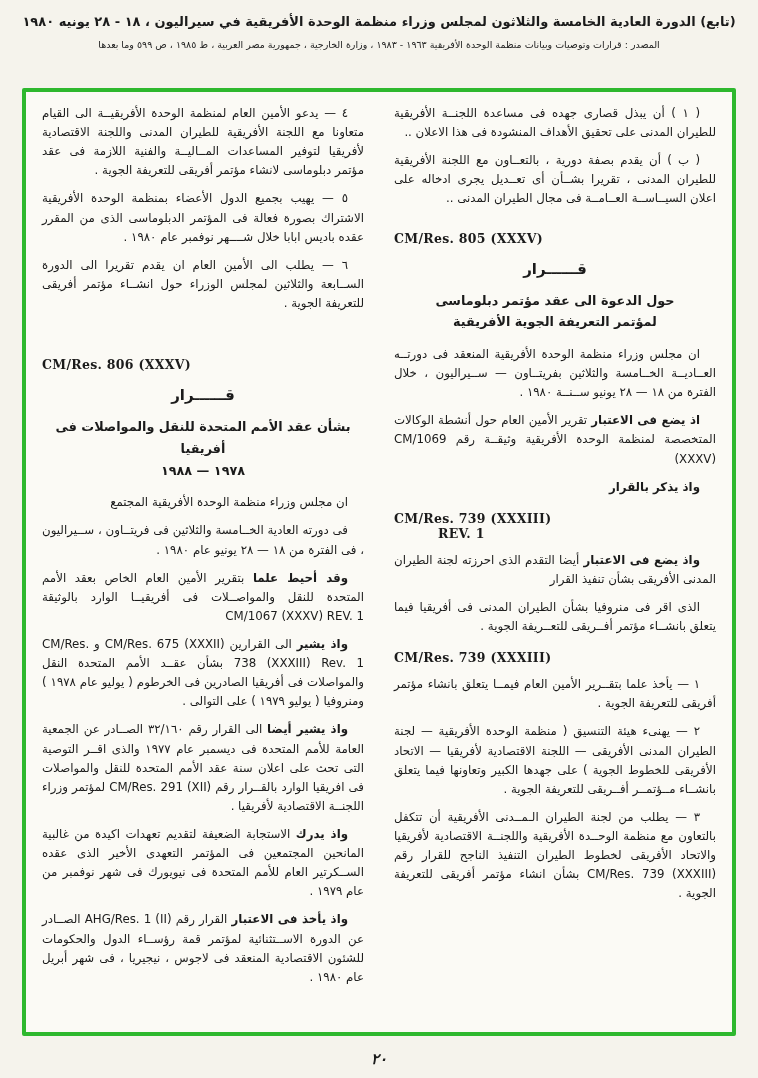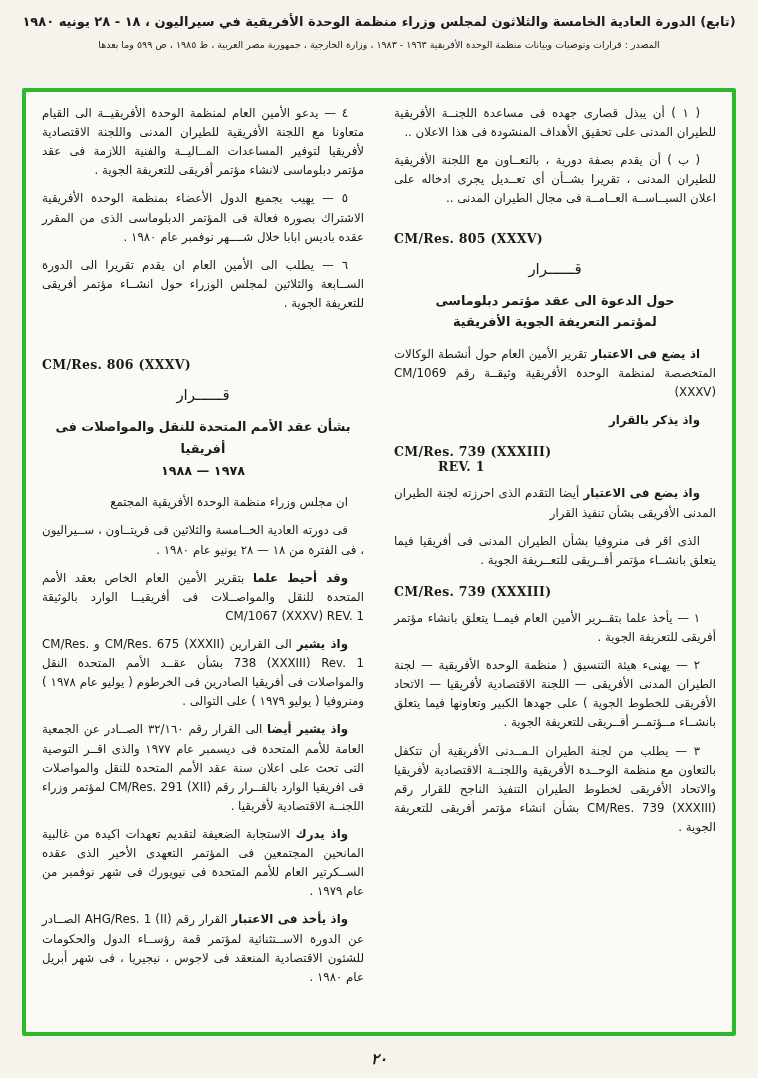--- a/index.html
+++ b/index.html
@@ -62,21 +62,21 @@
     font-weight:bold;
     font-size:12.5px;
     letter-spacing:0.3px;
     margin:14px 0 10px 0;
   }
   .ref .rev { padding-left:44px; }
   .gap-sm { margin-top:22px; }
   .gap-lg { margin-top:44px; }
   .qarar {
     text-align:center;
-    font-weight:normal;
+    font-weight:bold;
     font-size:15px;
     letter-spacing:1px;
     margin:14px 0 12px 0;
   }
   .sub {
     text-align:center;
     font-weight:bold;
     font-size:12.8px;
     line-height:1.7;
   }
@@ -107,20 +107,21 @@
   <div class="green-box">
     <div class="columns">
 
       <section class="col">
         <p class="para">( ١ ) أن يبذل قصارى جهده فى مساعدة اللجنــة الأفريقية للطيران المدنى على تحقيق الأهداف المنشودة فى هذا الاعلان ..</p>
         <p class="para">( ب ) أن يقدم بصفة دورية ، بالتعــاون مع اللجنة الأفريقية للطيران المدنى ، تقريرا بشــأن أى تعــديل يجرى ادخاله على اعلان السيــاســة العــامــة فى مجال الطيران المدنى ..</p>
         <p class="ref gap-sm">CM/Res. 805 (XXXV)</p>
         <h2 class="qarar">قــــــرار</h2>
         <h3 class="sub">حول الدعوة الى عقد مؤتمر دبلوماسى</h3>
         <h3 class="sub sub-last">لمؤتمر التعريفة الجوية الأفريقية</h3>
+        <p class="para">ان مجلس وزراء منظمة الوحدة الأفريقية المنعقد فى دورتــه العــاديــة الخــامسة والثلاثين بفريتــاون — ســيراليون ، خلال الفترة من ١٨ — ٢٨ يونيو ســنــة ١٩٨٠ .</p>
         <p class="para">
           <strong class="lead">اذ يضع فى الاعتبار</strong>
           <span>تقرير الأمين العام حول أنشطة الوكالات المتخصصة لمنظمة الوحدة الأفريقية وثيقــة رقم CM/1069 (XXXV)</span>
         </p>
         <p class="para lead-only">
           <strong class="lead">واذ يذكر بالقرار</strong>
         </p>
         <p class="ref">
           <span>CM/Res. 739 (XXXIII)</span><br>
           <span class="rev">REV. 1</span>

